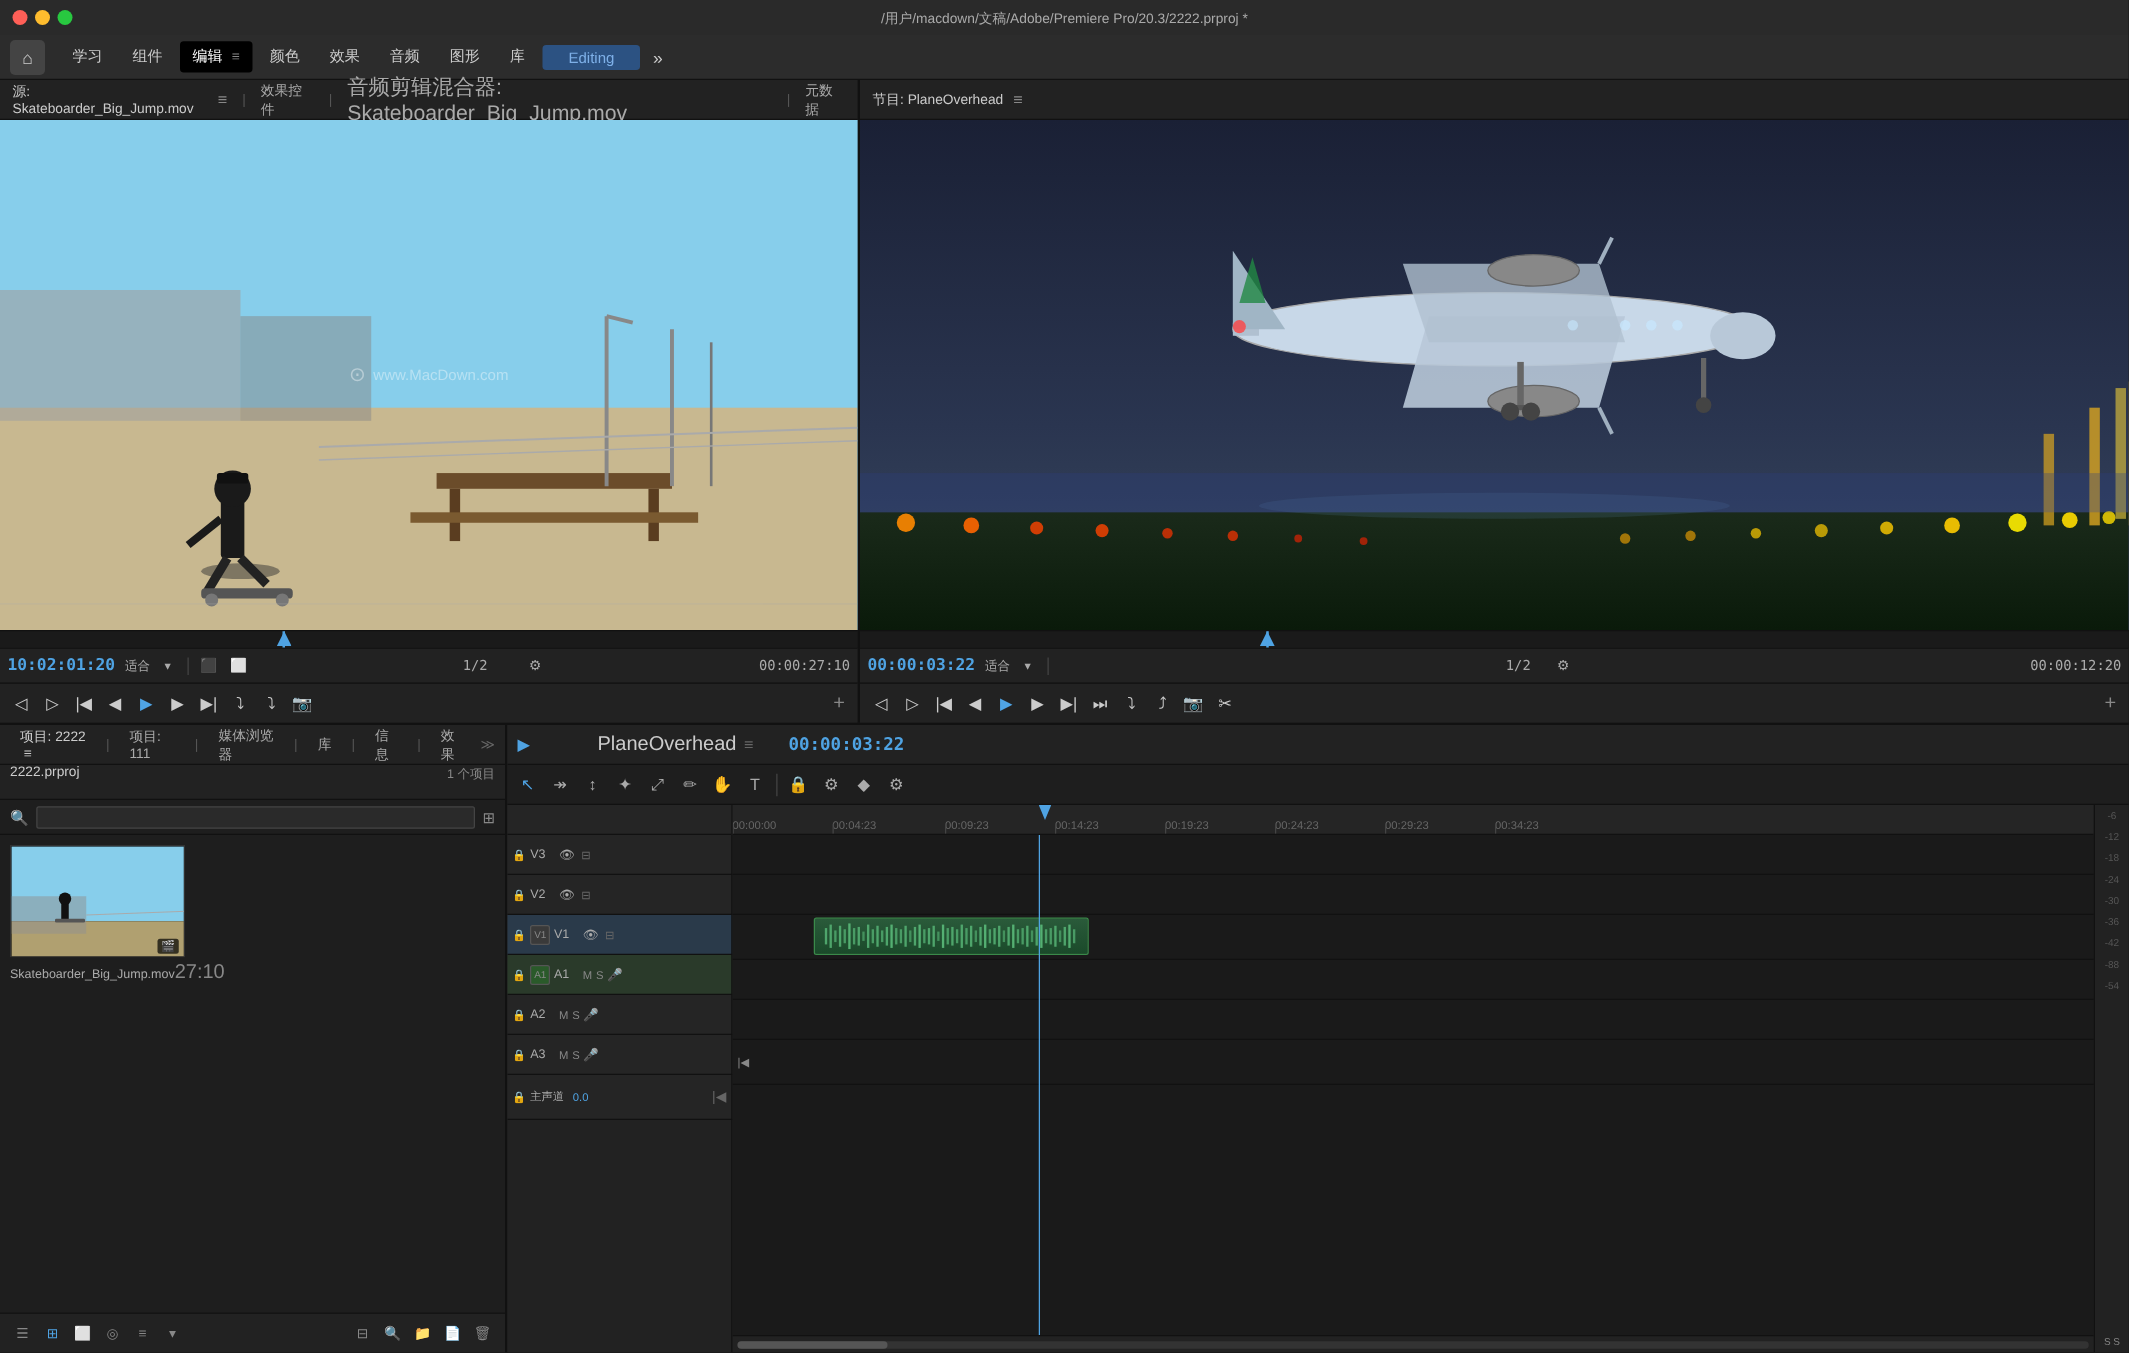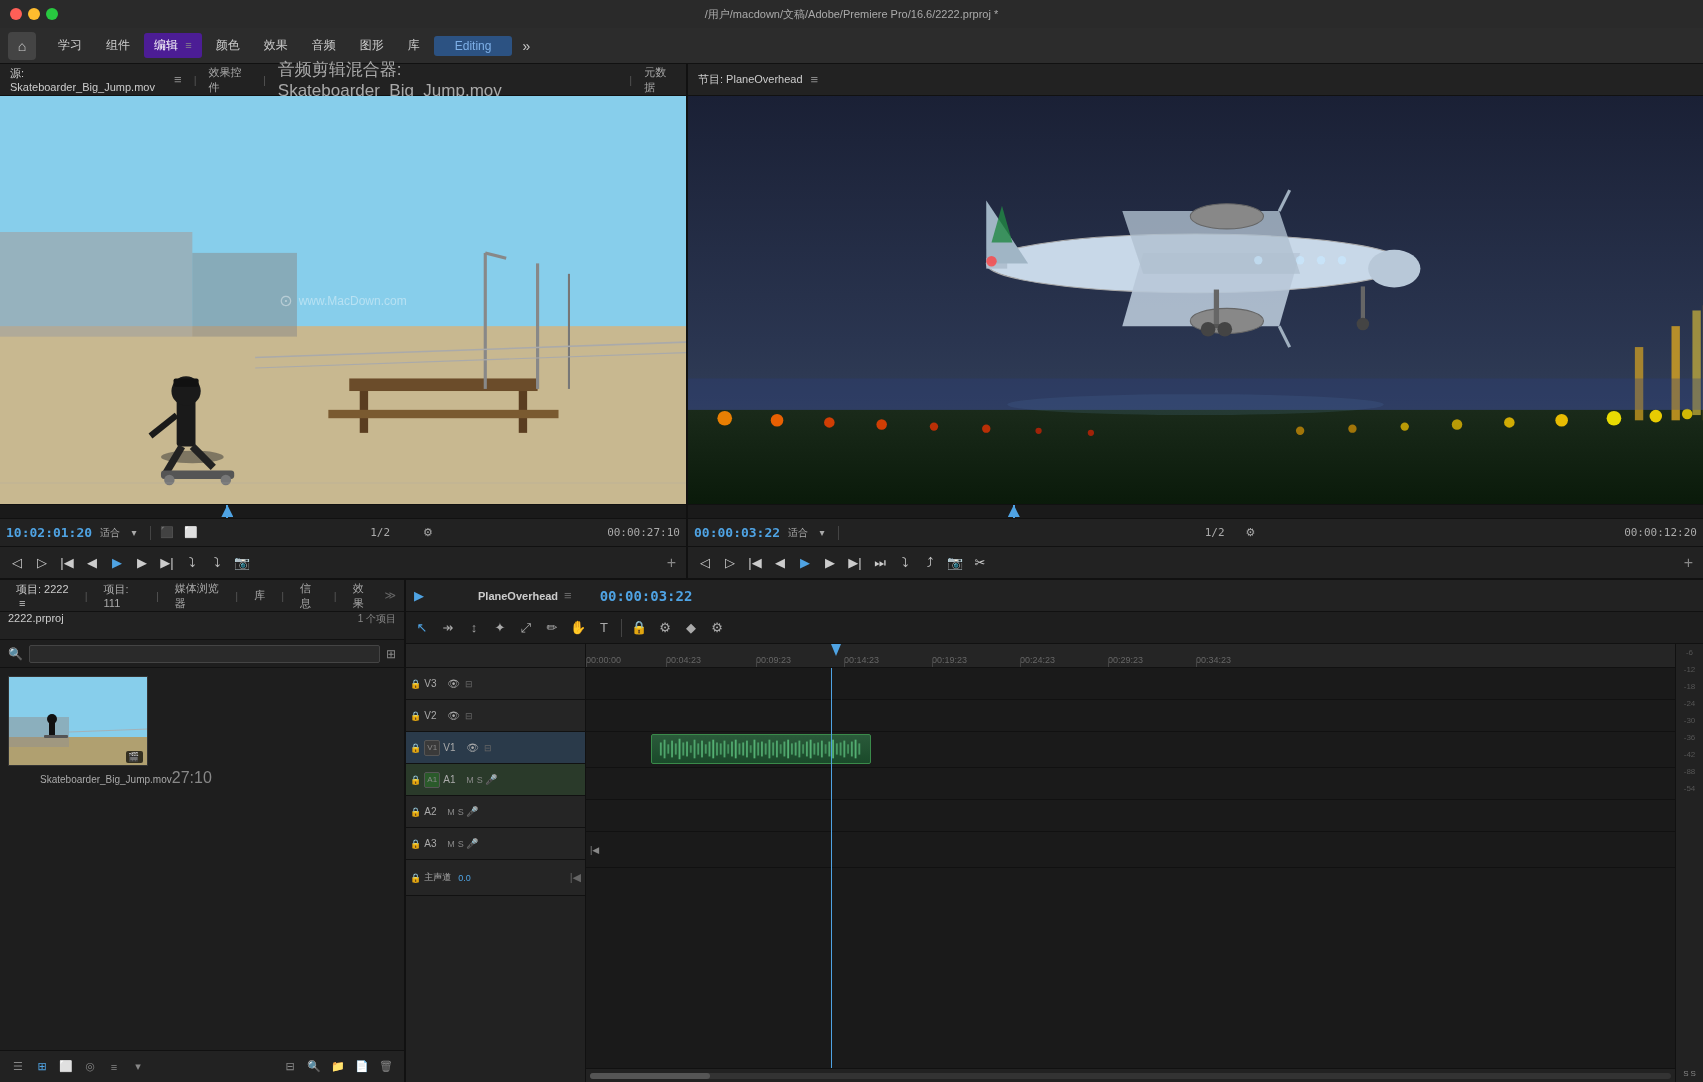--- a/index.html
+++ b/index.html
@@ -65,21 +65,21 @@
     }
     .menu-item {
       padding: 4px 10px;
       font-size: 12px;
       color: #ccc;
       cursor: pointer;
       border-radius: 3px;
       white-space: nowrap;
     }
     .menu-item.active {
-      background: #4c1d95;
+      background: #000000;
       color: #fff;
     }
     .editing-label {
       background: #2c5282;
       color: #7eb0e8;
       padding: 3px 21px;
       border-radius: 3px;
       font-size: 12px;
     }
     .menu-more {
@@ -357,21 +357,21 @@
     .tl-header {
       height: 32px;
       background: #222;
       display: flex;
       align-items: center;
       padding: 0 8px;
       gap: 6px;
       border-bottom: 1px solid #111;
     }
     .tl-seq-name {
-      font-size: 11px; color: #ccc; font-weight: bold; padding-left: 48px;
+      font-size: 16px; color: #ccc; font-weight: normal; padding-left: 48px;
     }
     .tl-tc {
       color: #4fa3e3; font-family: monospace; font-size: 14px; font-weight: bold;
     }
     .tl-menu { font-size: 13px; cursor: pointer; color: #666; }
 
     .tl-tools {
       height: 32px;
       background: #1e1e1e;
       display: flex;
@@ -570,21 +570,21 @@
   </style>
 </head>
 <body>
 
 <div id="title-bar">
   <div class="traffic-lights">
     <div class="traffic-light tl-red"></div>
     <div class="traffic-light tl-yellow"></div>
     <div class="traffic-light tl-green"></div>
   </div>
-  <div class="title-text">/用户/macdown/文稿/Adobe/Premiere Pro/16.6/2222.prproj *</div>
+  <div class="title-text">/用户/macdown/文稿/Adobe/Premiere Pro/20.3/2222.prproj *</div>
 </div>
 
 <div id="menu-bar">
   <div class="menu-home-btn">
     <span>⌂</span>
   </div>
   <div class="menu-item">学习</div>
   <div class="menu-item">组件</div>
   <div class="menu-item active">
     <span>编辑</span>
@@ -867,21 +867,21 @@
                 <rect x="0" y="40" width="60" height="30" fill="#909090" opacity="0.5"></rect>
 
                 <rect x="40" y="45" width="6" height="15" fill="#111" rx="1"></rect>
                 <circle cx="43" cy="42" r="5" fill="#111"></circle>
                 <rect x="35" y="58" width="24" height="3" fill="#555" rx="1"></rect>
 
                 <line x1="60" y1="55" x2="140" y2="52" stroke="#aaa" stroke-width="0.8"></line>
               </svg>
               <div style="position:absolute;bottom:2px;right:4px;background:rgba(0,0,0,0.7);padding:1px 3px;border-radius:2px;font-size:9px;color:#ccc;">🎬</div>
             </div>
-            <div style="display:flex;justify-content:space-between;align-items:center;margin-top:3px;margin-left:32px;">
+            <div style="display:flex;justify-content:space-between;align-items:center;margin-top:3px;">
               <span class="proj-thumb-label">Skateboarder_Big_Jump.mov</span>
               <span style="font-size:16px;color:#888;">27:10</span>
             </div>
           </div>
         </div>
       </div>
 
       <div class="proj-bottom-bar">
         <span class="proj-bottom-btn">☰</span>
         <span class="proj-bottom-btn active">⊞</span>

